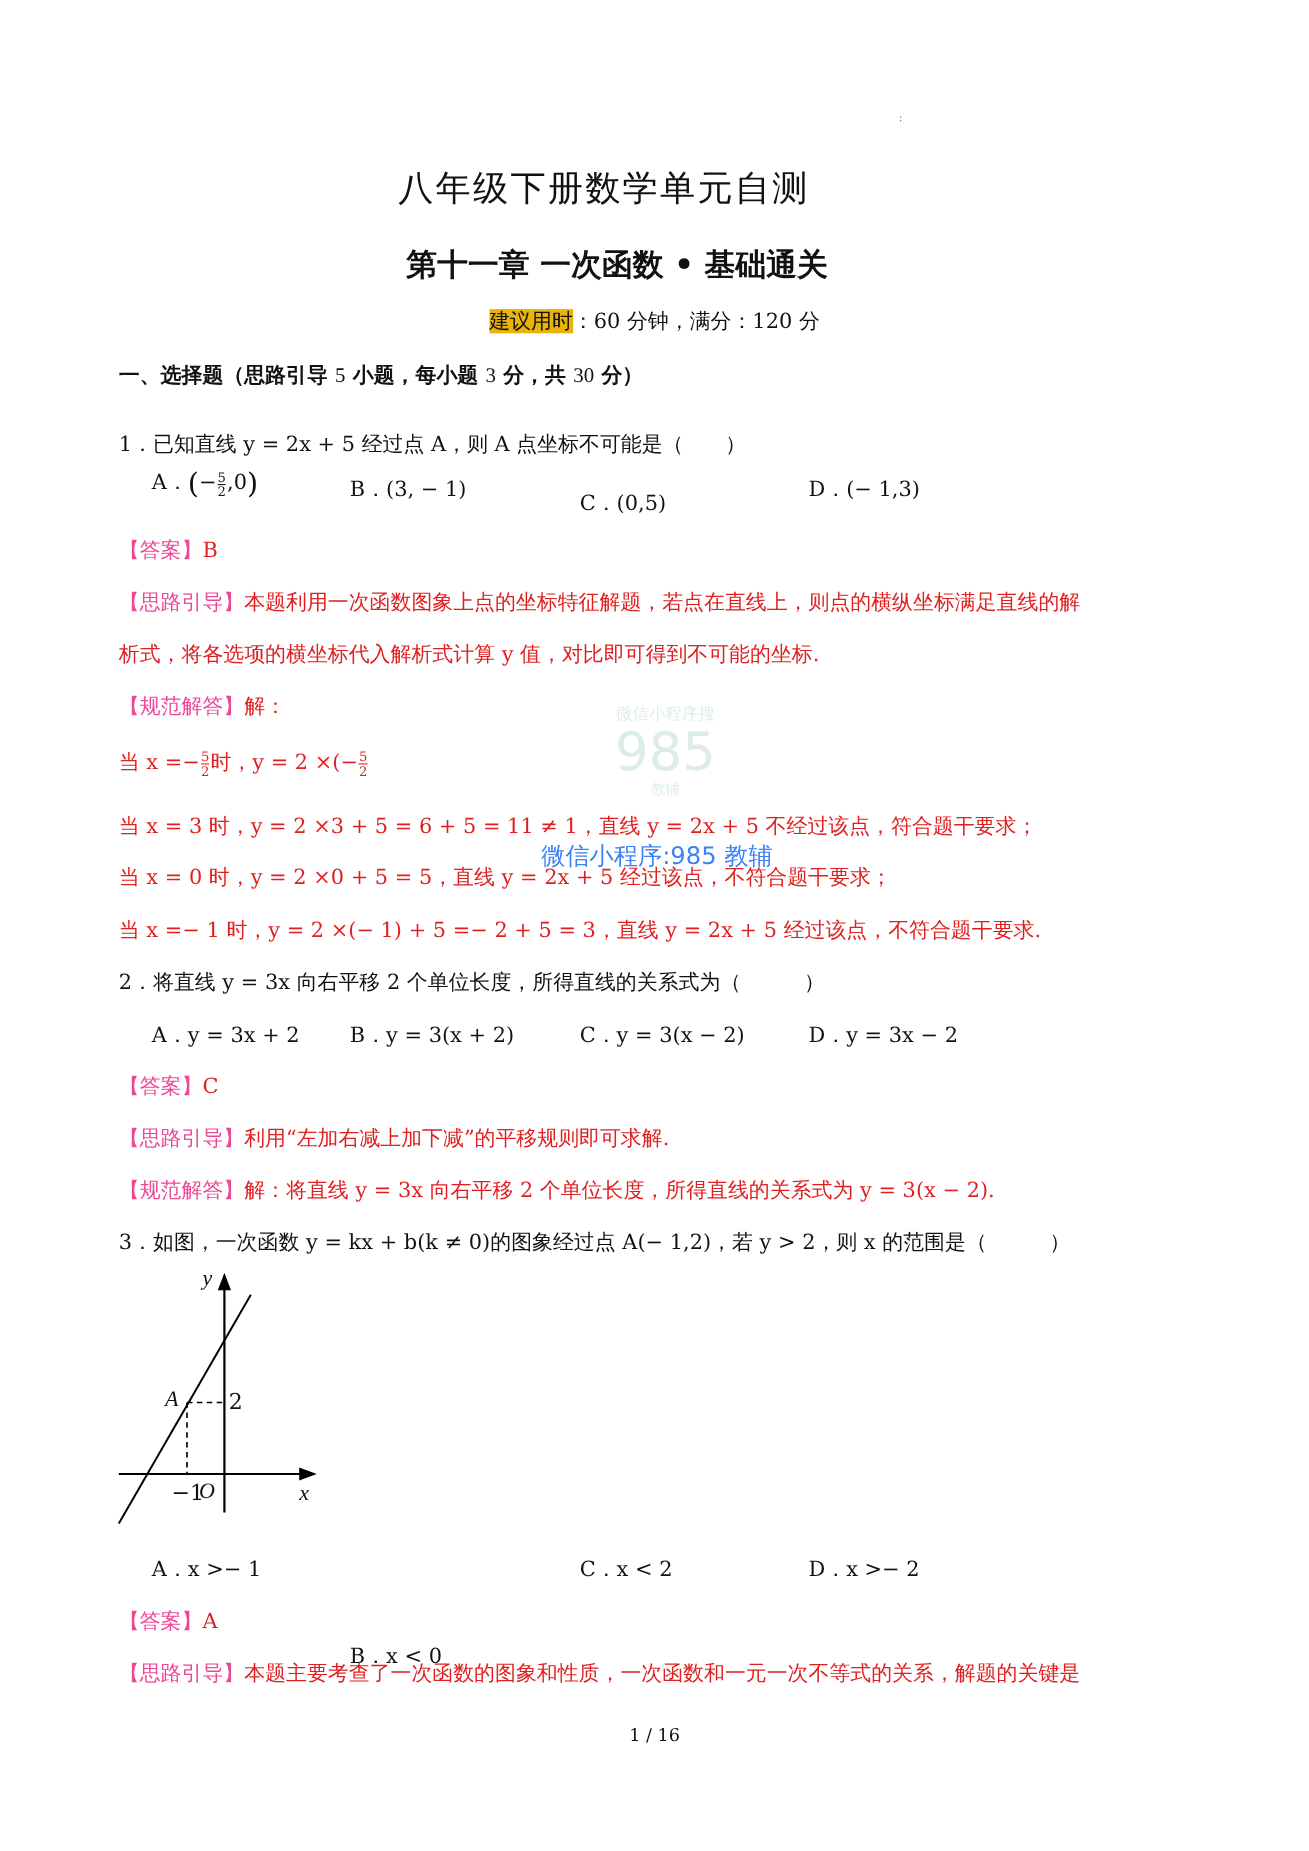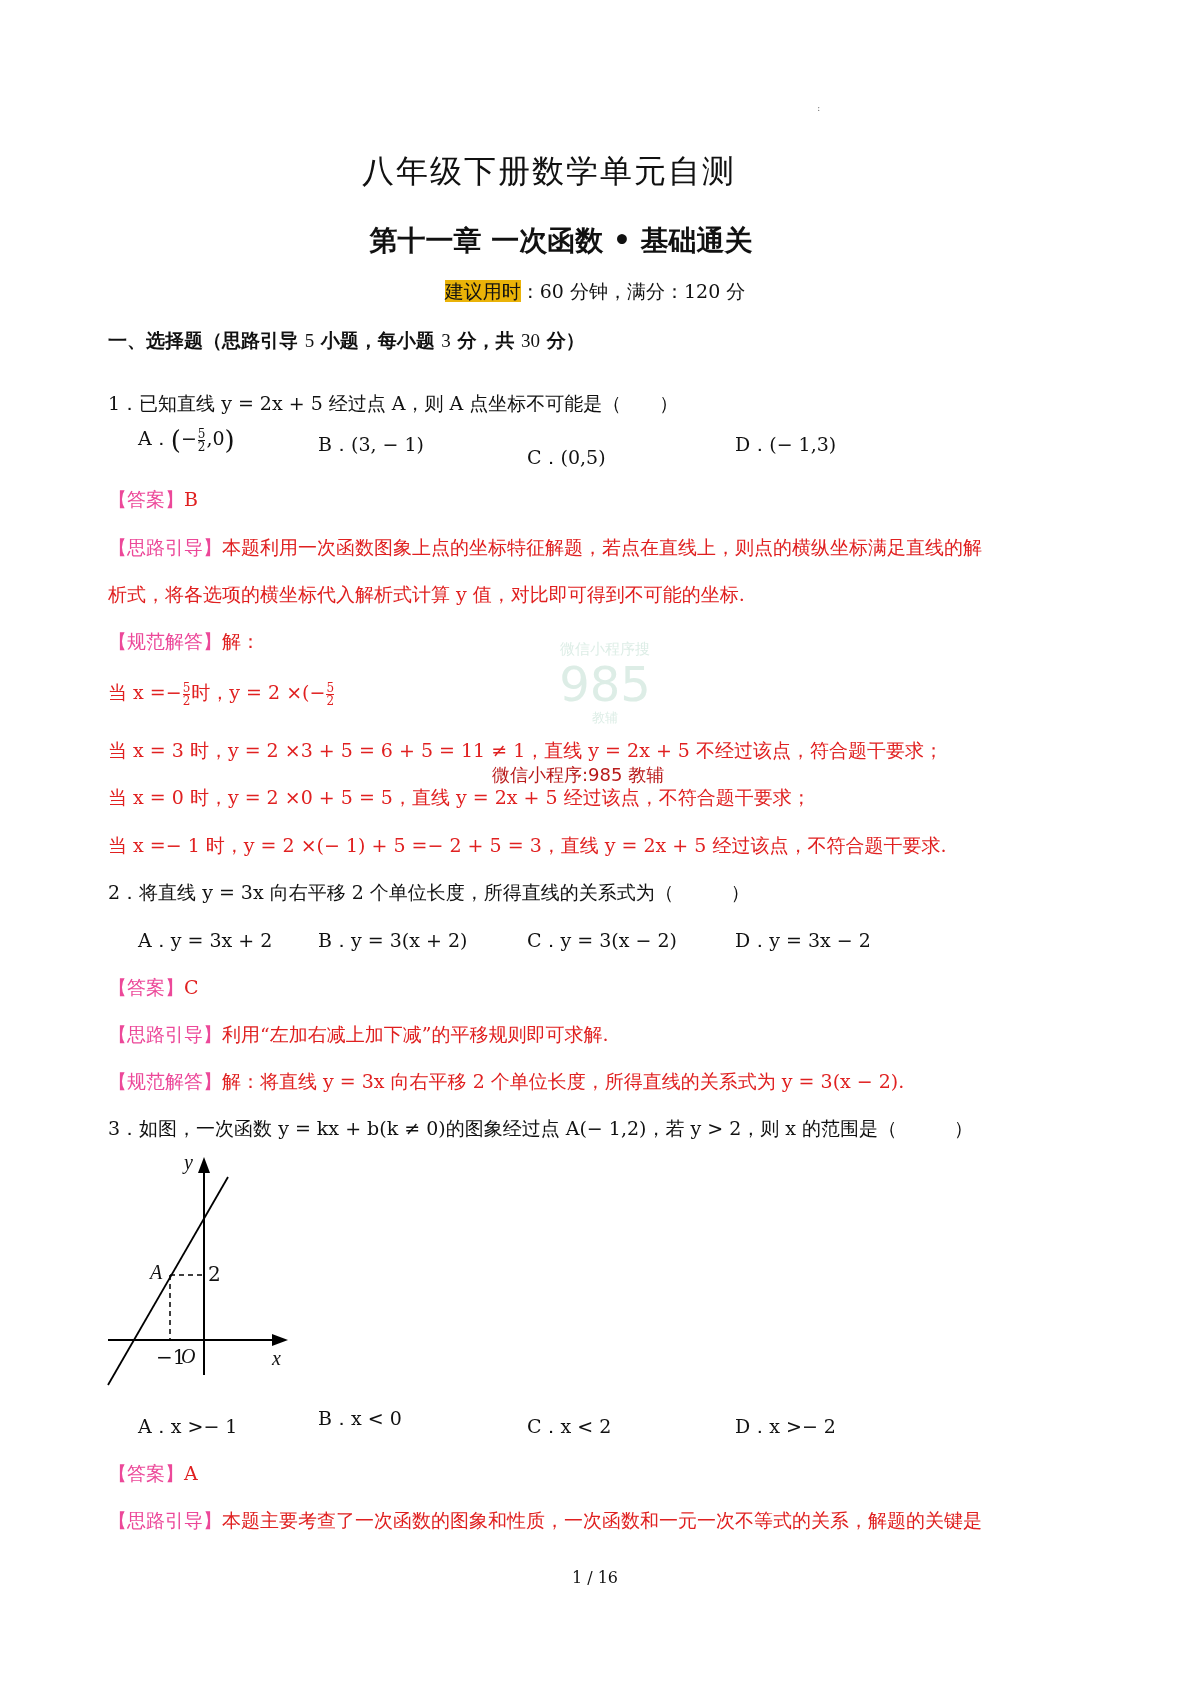--- a/index.html
+++ b/index.html
@@ -26,21 +26,21 @@
 </head>
 <body>
 
 <div class="abs dot">:</div>
 
 <div class="wm" style="left:525px;top:640px;width:160px;text-align:center;">
   <div style="font-size:15px;">微信小程序搜</div>
   <div style="font-size:48px;line-height:50px;font-weight:normal;">985</div>
   <div style="font-size:13px;">教辅</div>
 </div>
-<div class="wm" style="left:492px;top:763px;font-size:18px;color:#b91c1c;opacity:1;">微信小程序:985 教辅</div>
+<div class="wm" style="left:492px;top:763px;font-size:22px;color:#3b82f6;opacity:1;">微信小程序:985 教辅</div>
 
 <div class="abs title">八年级下册数学单元自测</div>
 <div class="abs subtitle">第十一章  一次函数 • 基础通关</div>
 <div class="abs timeline">
   <span class="hl">建议用时</span><span>：60 分钟，满分：120 分</span>
 </div>
 
 <div class="abs section">
   <span>一、选择题（思路引导 </span><span class="num">5</span><span> 小题，每小题 </span><span class="num">3</span><span> 分，共 </span><span class="num">30</span><span> 分）</span>
 </div>
@@ -92,19 +92,19 @@
   </svg>
   <span class="abs math" style="left:84px;top:-4px;font-size:20px;">y</span>
   <span class="abs math" style="left:50px;top:106px;font-size:20px;">A</span>
   <span class="abs" style="left:108px;top:107px;font-size:20px;">2</span>
   <span class="abs" style="left:56px;top:190px;font-size:20px;">−1</span>
   <span class="abs math" style="left:81px;top:190px;font-size:20px;">O</span>
   <span class="abs math" style="left:172px;top:192px;font-size:20px;">x</span>
 </div>
 
 <div class="opt" style="left:138px;top:1414px;">A．x &gt;− 1</div>
-<div class="opt" style="left:318px;top:1406px;">B．x &lt; 0</div>
+<div class="opt" style="left:318px;top:1493px;">B．x &lt; 0</div>
 <div class="opt" style="left:527px;top:1414px;">C．x &lt; 2</div>
 <div class="opt" style="left:735px;top:1414px;">D．x &gt;− 2</div>
 <div class="abs line" style="top:1461px;"><span class="blue">【答案】</span><span class="red">A</span></div>
 <div class="abs line" style="top:1508px;"><span class="blue">【思路引导】</span><span class="red">本题主要考查了一次函数的图象和性质，一次函数和一元一次不等式的关系，解题的关键是</span></div>
 
 <div class="abs pagenum">1 / 16</div>
 
 </body></html>

